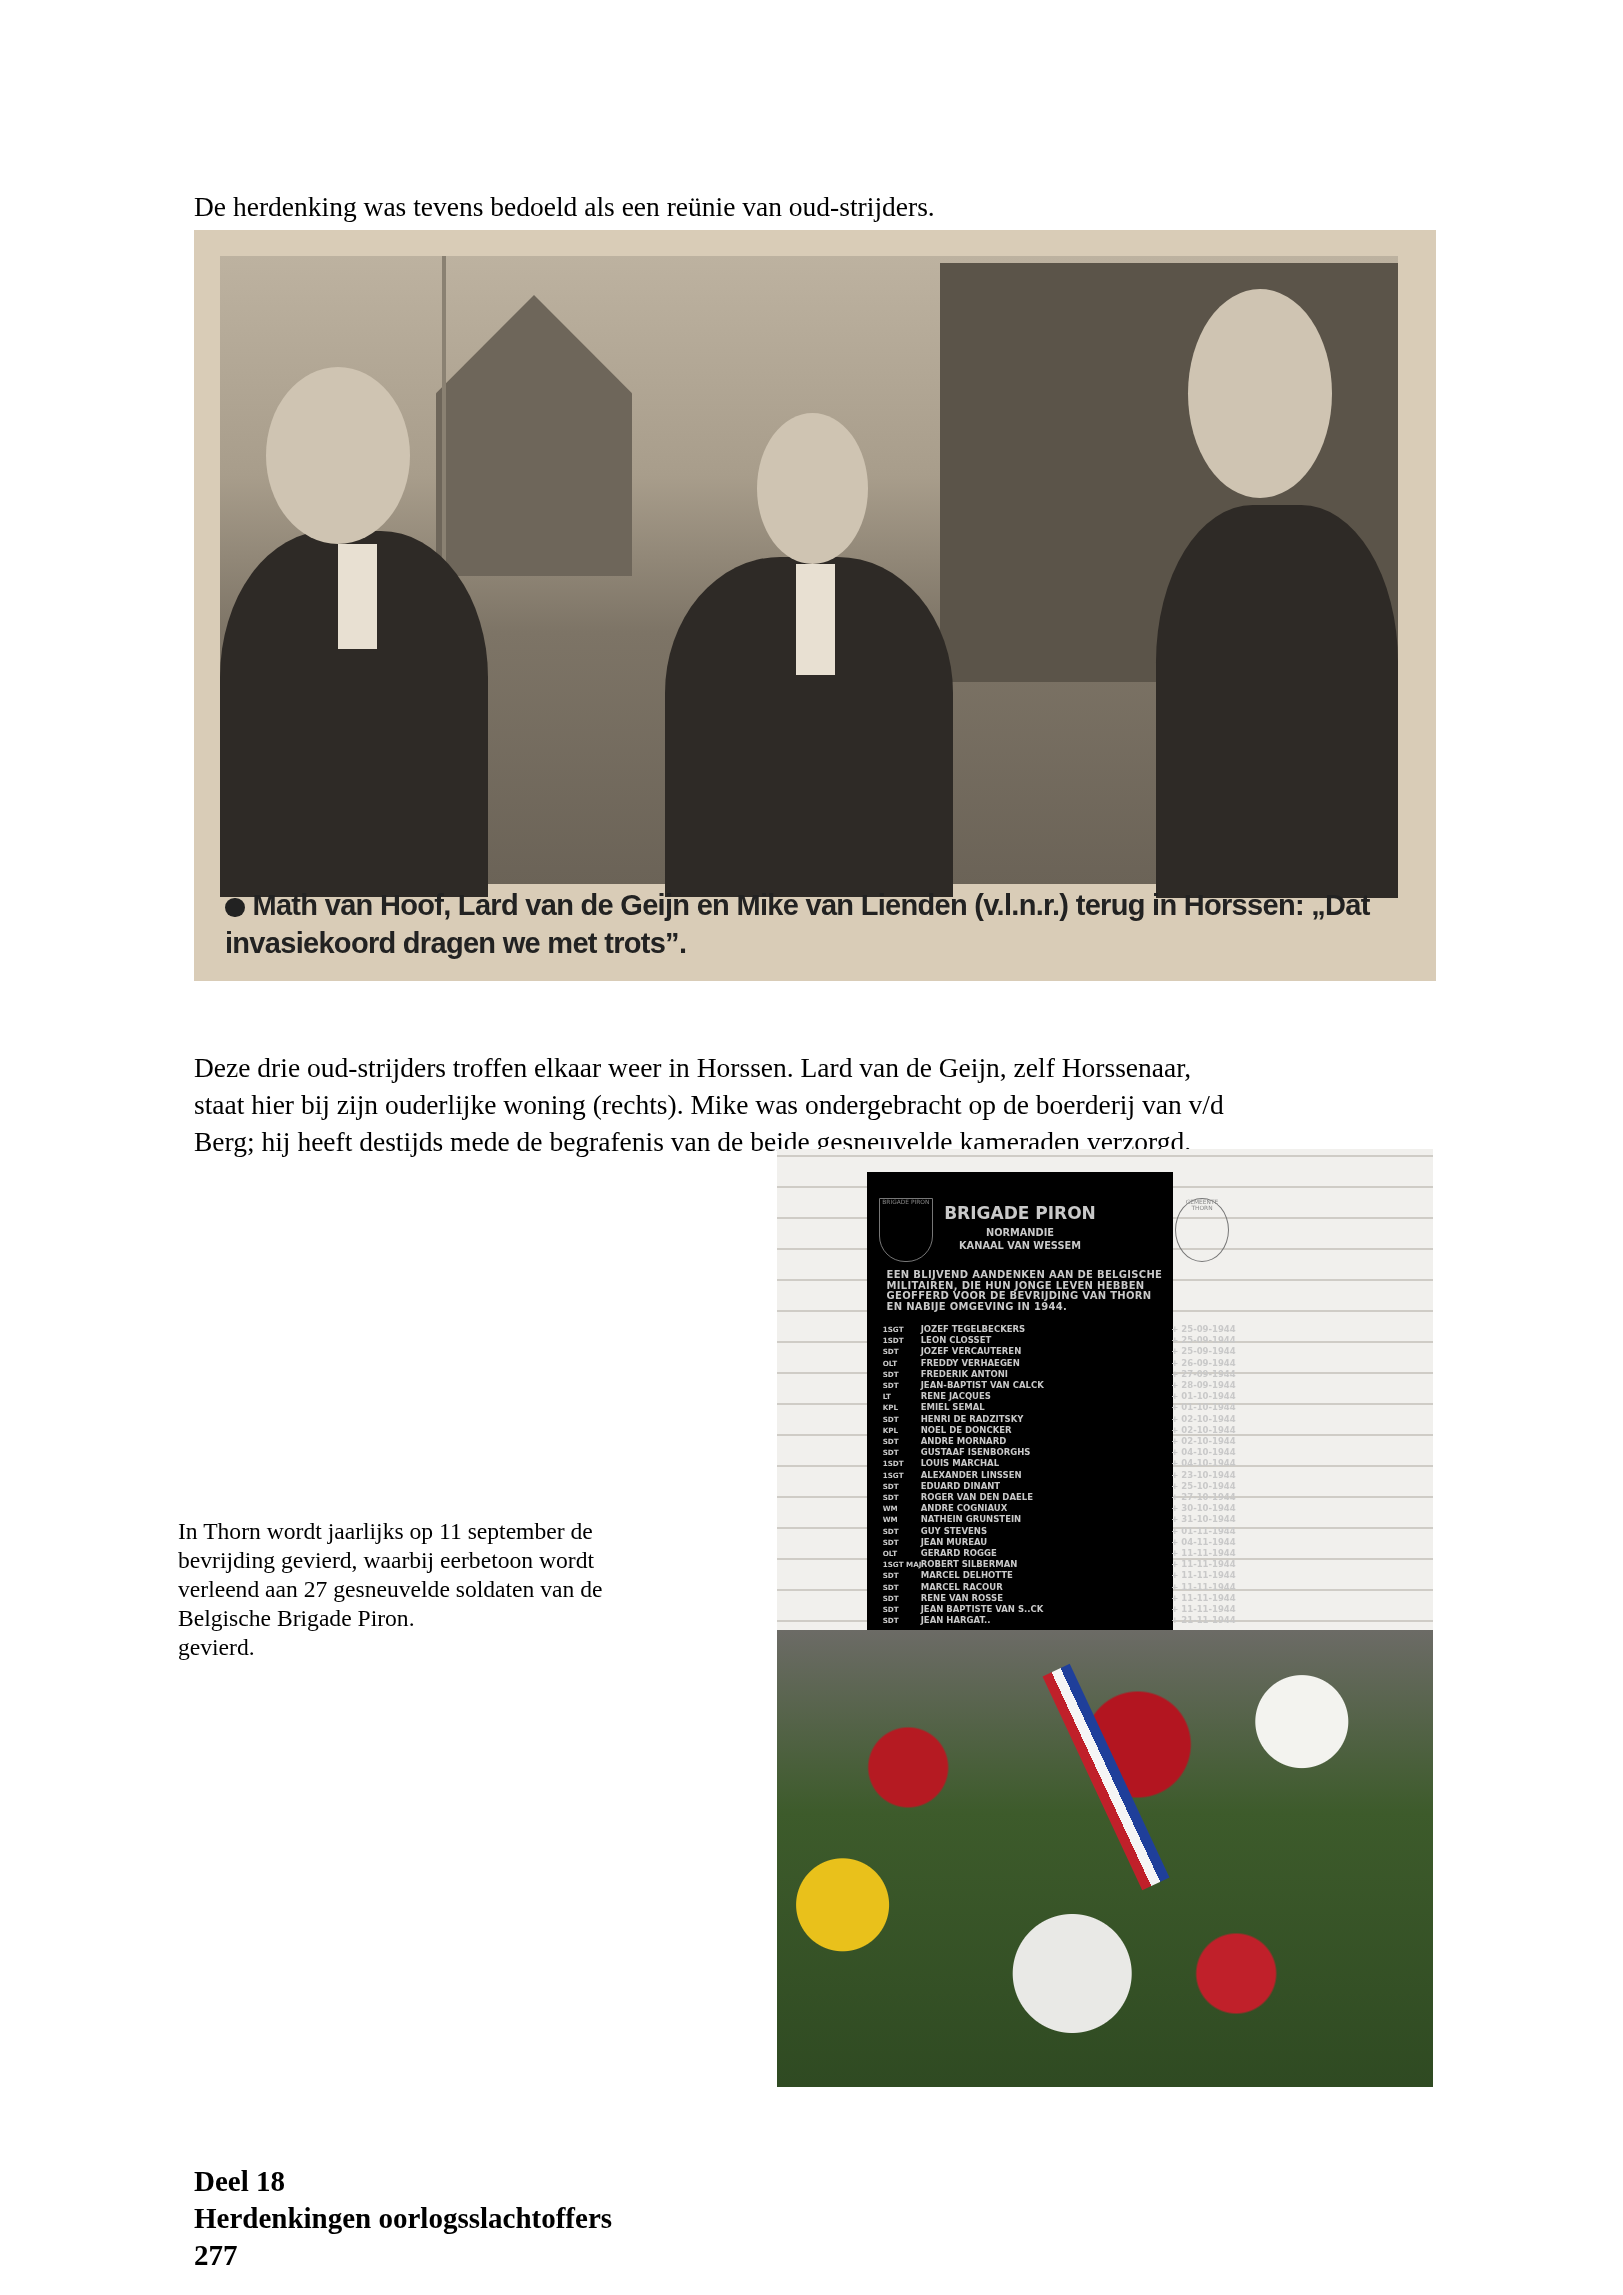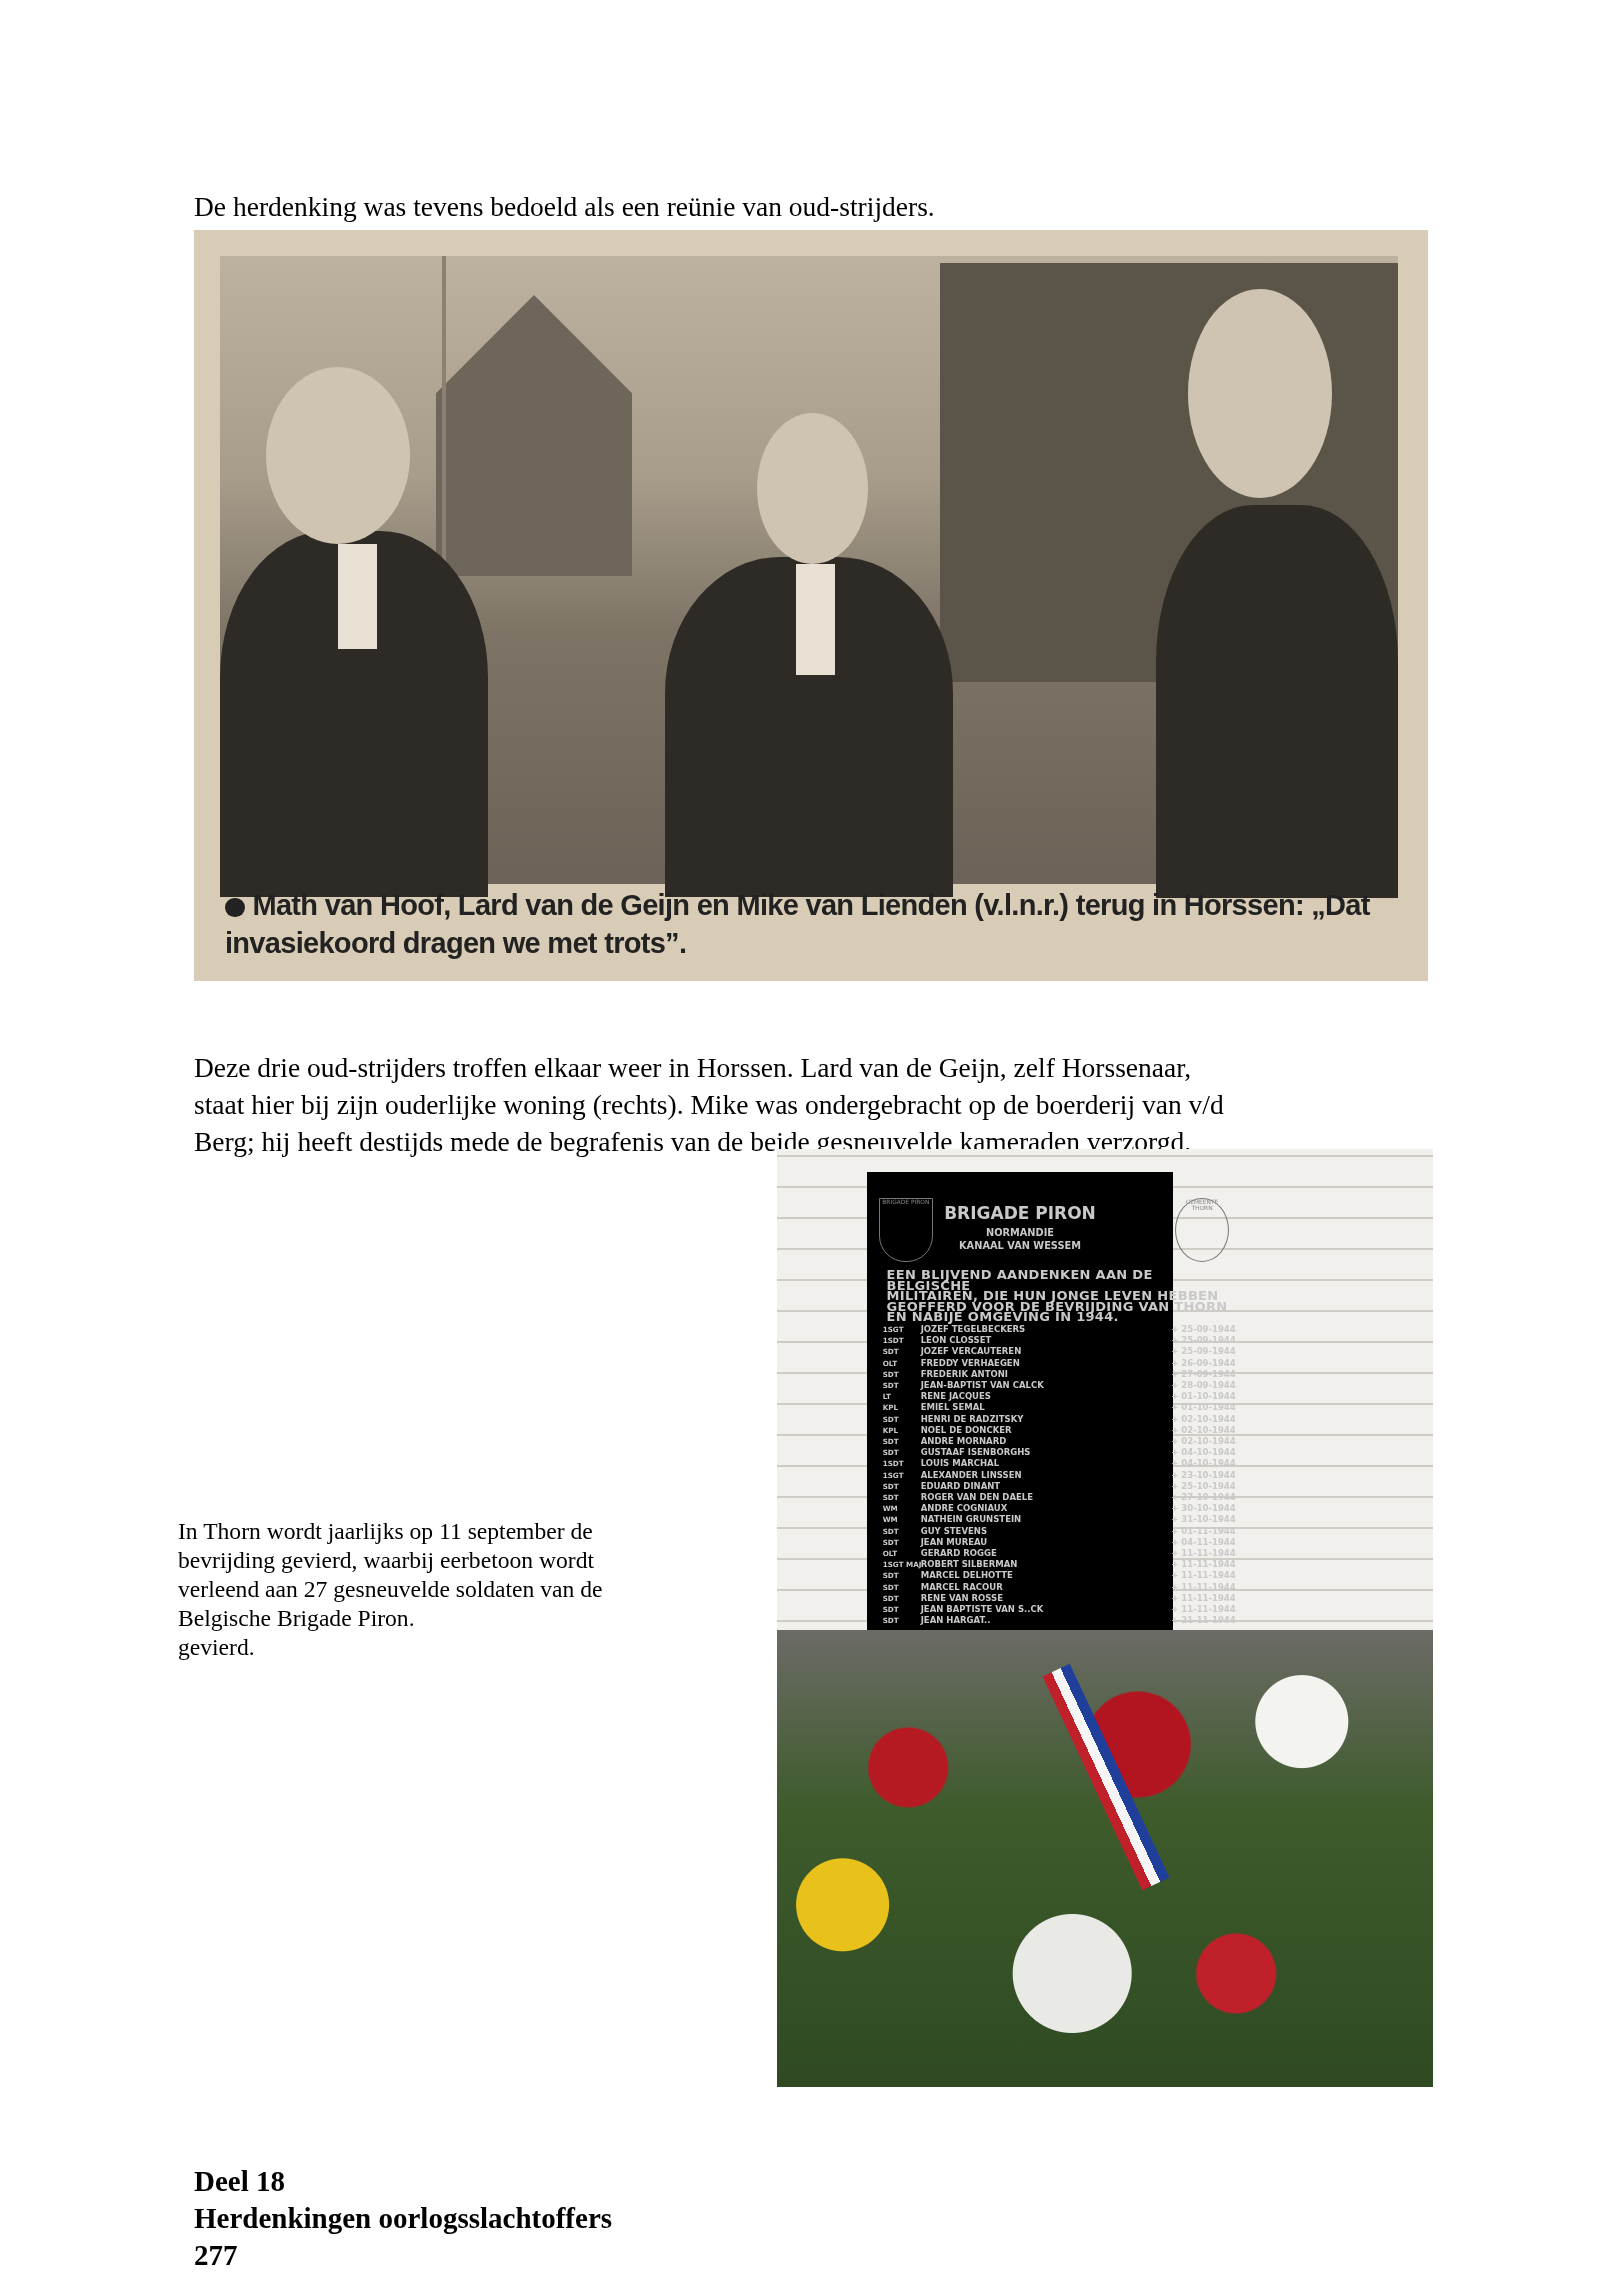--- a/index.html
+++ b/index.html
@@ -1,41 +1,41 @@
 <!DOCTYPE html>
 <html style="font-size:10.5px"><head>
 <meta charset="utf-8">
 <style>
   html, body { margin:0; padding:0; }
   body { width:1623px; height:2295px; background:#ffffff; position:relative; overflow:hidden;
          font-family:"Liberation Serif", "DejaVu Serif", serif; color:#000; }
   .abs { position:absolute; }
   .body-text { font-size:27.5px; line-height:37px; white-space:nowrap; }
   #intro { left:194px; top:188px; }
-  #photo1 { left:194px; top:230px; width:1234px; height:751px; background:#d9ccb7; overflow:hidden; }
+  #photo1 { left:194px; top:230px; width:1234px; height:751px; background:#d9ccb7; overflow:hidden;padding-left:8px; }
   #photo1 .scene { position:absolute; left:26px; top:26px; width:1178px; height:628px;
        background:linear-gradient(180deg,#bdb2a0 0%,#a89d8b 35%,#7d7466 60%,#6b6357 100%); }
   .house { position:absolute; background:#5a5349; }
   .person { position:absolute; background:#2e2a26; border-radius:40% 40% 0 0; }
   .head { position:absolute; background:#cfc4b2; border-radius:50%; }
   .shirt { position:absolute; background:#e8e0d2; }
   #caption1 { position:absolute; left:31px; top:656px; width:1178px; font-family:"Liberation Sans","DejaVu Sans",sans-serif;
        font-weight:bold; font-size:29px; line-height:38px; color:#222; letter-spacing:-0.7px; }
   #caption1 .bullet { display:inline-block; width:19.6px; height:19.6px; border-radius:50%; background:#222; margin-right:7.9px; vertical-align:middle; }
   #para2 { left:194px; top:1025px;margin-top:24px; }
   #side-caption { left:178px; top:1517px; font-size:23.6px; line-height:29px; white-space:nowrap; }
   #side-caption sup { font-size:13px; }
   #photo2 { left:777px; top:1149px; width:656px; height:938px; background:#e7e5e0; overflow:hidden; }
   .brick { position:absolute; left:0; top:0; width:100%; height:70%;
      background-image: repeating-linear-gradient(0deg, #f1f0ed 0 29px, #cfccc6 29px 31px); }
   #plaque { position:absolute; left:90px; top:23px; width:306px; height:465px; background:#000000; color:#c9c9c9;
       font-family:"DejaVu Sans","Liberation Sans",sans-serif; }
   .pl-title { position:absolute; left:0; width:100%; text-align:center; font-weight:bold; }
   .emblem { position:absolute; width:52px; height:62px; border:1.3px solid #777; color:#888; font-size:5.9px; text-align:center; }
-  .pl-intro { position:absolute; left:19.6px; top:98px; width:353px; font-size:13px; line-height:10.5px; font-weight:bold; letter-spacing:0.3px; }
+  .pl-intro { position:absolute; left:19.6px; top:98px; width:353px; font-size:10px; line-height:10.5px; font-weight:bold; letter-spacing:0.3px; }
   .roll { position:absolute; left:15.7px; top:152px; width:353px; font-size:8.5px; line-height:10.2px; font-weight:bold; }
   .roll-row { display:flex; justify-content:space-between; white-space:nowrap; }
   .roll-row .rank { display:inline-block; width:38px; font-size:7.2px; }
   .flowers { position:absolute; left:0; top:481px; width:100%; height:458px;
      background: radial-gradient(circle at 20% 30%, #b51a22 0 39px, transparent 41px),
                  radial-gradient(circle at 55% 25%, #b31520 0 52px, transparent 54px),
                  radial-gradient(circle at 10% 60%, #e9c11b 0 46px, transparent 47px),
                  radial-gradient(circle at 80% 20%, #f3f3ef 0 46px, transparent 47px),
                  radial-gradient(circle at 45% 75%, #e9e9e6 0 59px, transparent 60px),
                  radial-gradient(circle at 70% 75%, #c0202a 0 39px, transparent 41px),

